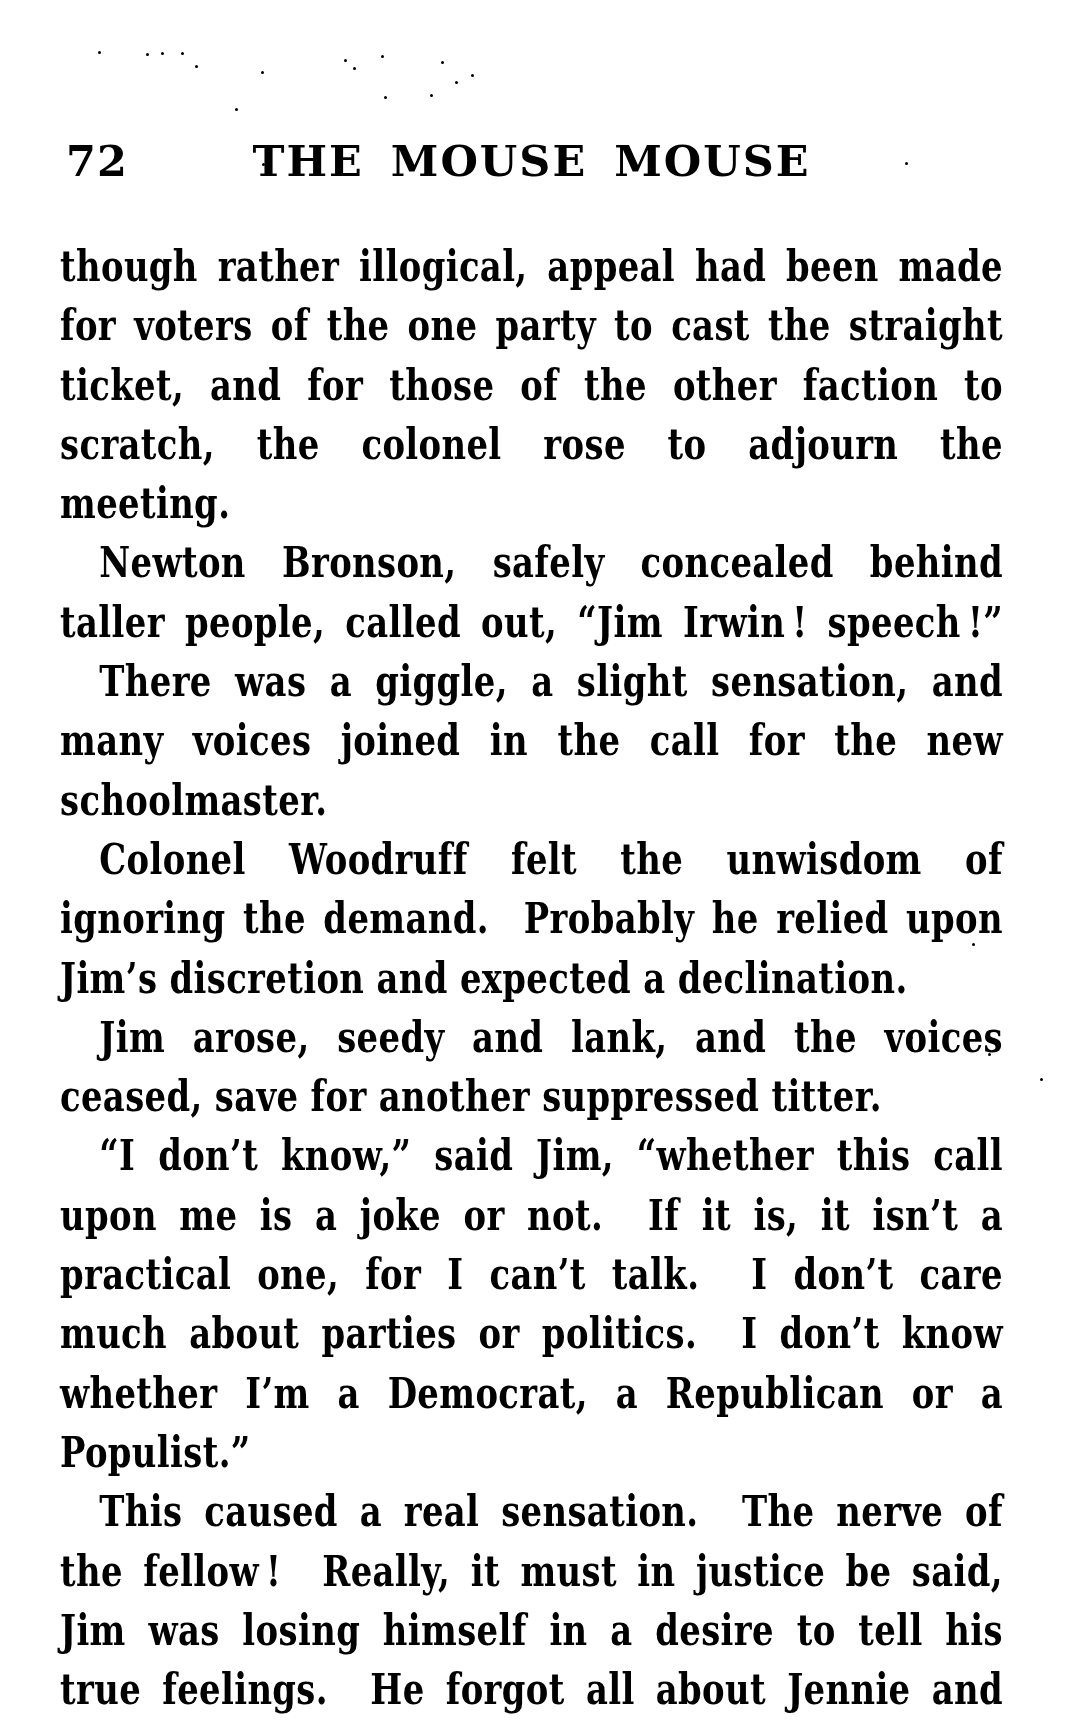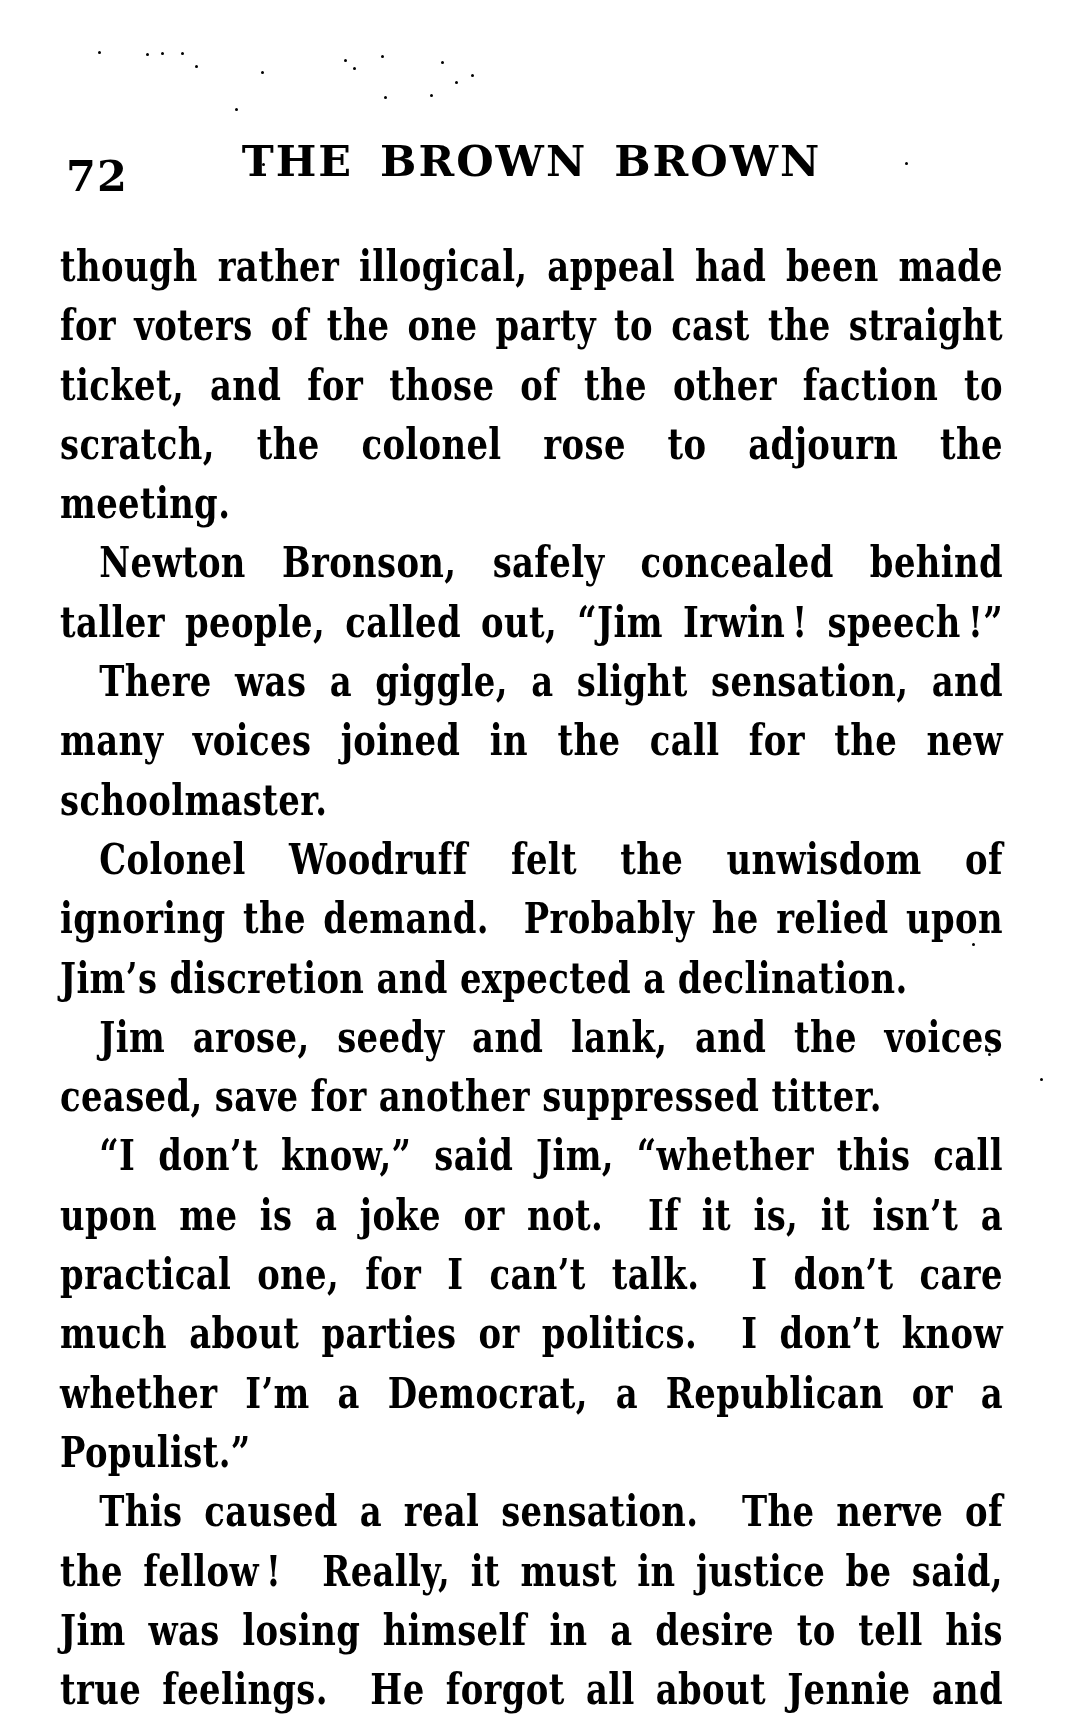--- a/index.html
+++ b/index.html
@@ -26,21 +26,21 @@
     font-size: 43px;
     line-height: 52px;
     text-align: center;
     letter-spacing: 2px;
     word-spacing: 10px;
     white-space: nowrap;
   }
   .page-number {
     position: absolute;
     left: 6px;
-    top: 15px;
+    top: 0;
     letter-spacing: 1px;
     word-spacing: normal;
   }
   .body-text {
     position: absolute;
     left: 60px;
     top: 237px;
     width: 1200px;
     transform: scaleX(0.7858);
     transform-origin: left top;
@@ -65,21 +65,21 @@
     background: #000000;
     border-radius: 50%;
   }
 </style>
 </head>
 <body>
 
 <div class="page">
   <div class="running-header">
     <span class="page-number">72</span>
-    <span class="header-title">THE BROWN BROWN</span>
+    <span class="header-title">THE MOUSE MOUSE</span>
   </div>
   <div class="body-text">
       <div class="line flush">though rather illogical, appeal had been made</div>
       <div class="line flush">for voters of the one party to cast the straight</div>
       <div class="line flush">ticket, and for those of the other faction to</div>
       <div class="line flush">scratch, the colonel rose to adjourn the meeting.</div>
       <div class="line indent flush">Newton Bronson, safely concealed behind</div>
       <div class="line flush">taller people, called out, “Jim Irwin ! speech !”</div>
       <div class="line indent flush">There was a giggle, a slight sensation, and</div>
       <div class="line flush">many voices joined in the call for the new</div>

